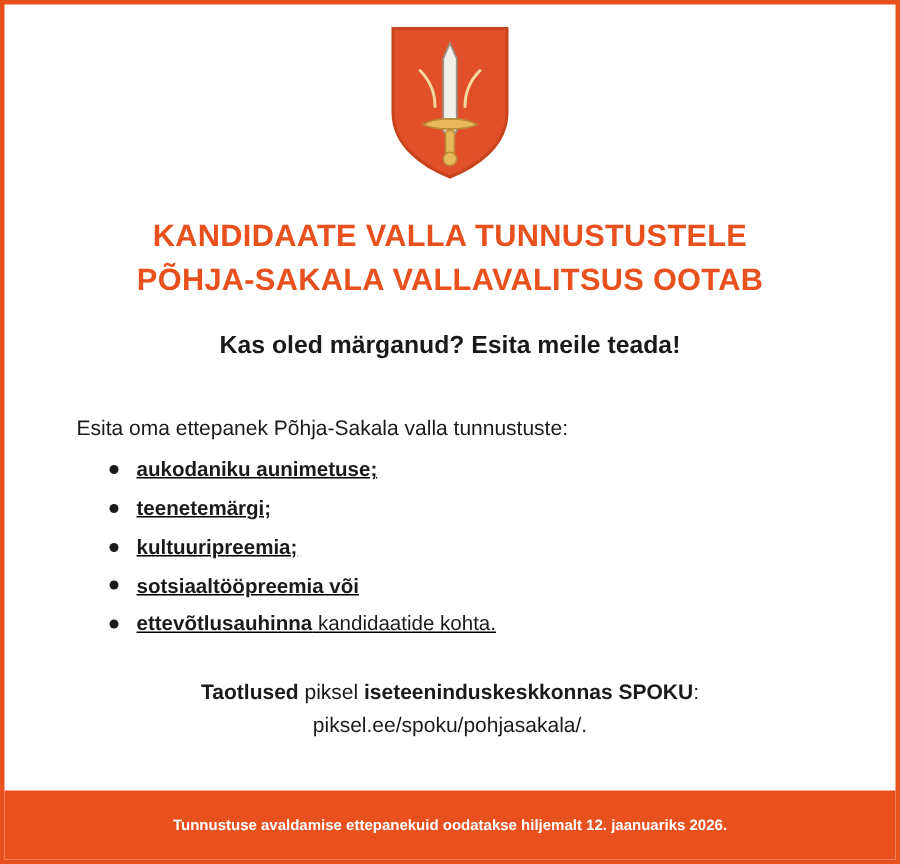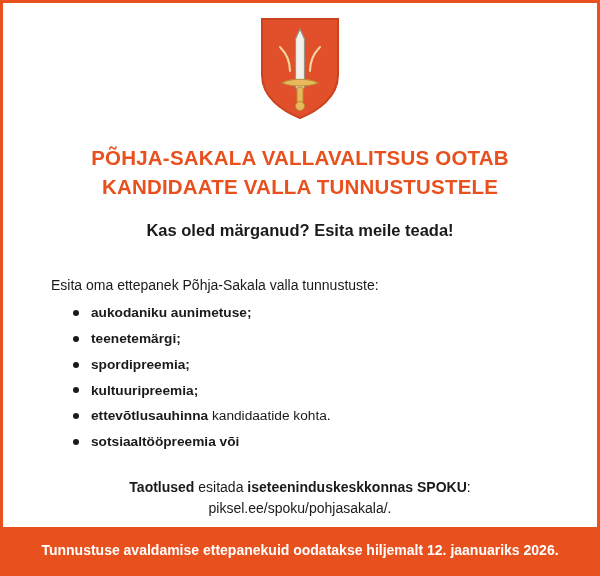--- a/index.html
+++ b/index.html
@@ -65,20 +65,21 @@
   .lead {
     color: #1a1a1a;
     font-size: 14px;
     line-height: 1.3;
     margin: 0 0 6px 0;
   }
   ul.items {
     list-style: none;
     margin: 0;
     padding: 0 0 0 22px;
+    text-decoration: underline;
   }
   ul.items li {
     position: relative;
     font-size: 13.7px;
     color: #1a1a1a;
     line-height: 1.0;
     padding: 6px 0 6px 18px;
   }
   ul.items li::before {
     content: "";
@@ -113,21 +114,21 @@
     right: 0;
     bottom: 0;
     height: 46px;
     background: #e8501e;
     display: flex;
     align-items: center;
     justify-content: center;
   }
   .footer span {
     color: #ffffff;
-    font-size: 14px;
+    font-size: 10px;
     font-weight: bold;
     text-align: center;
   }
 </style>
 </head>
 <body>
 
 <div class="poster">
 
   <div class="crest-wrap">
@@ -141,40 +142,39 @@
       <rect x="37" y="70" width="6" height="16" rx="2" fill="#e8b85c" stroke="#b98b33" stroke-width="1"></rect>
 
       <circle cx="40" cy="89" r="4.5" fill="#e8b85c" stroke="#b98b33" stroke-width="1"></circle>
 
       <path d="M20 30 C26 36 30 44 30 54" fill="none" stroke="#f2d9a0" stroke-width="2" stroke-linecap="round"></path>
       <path d="M60 30 C54 36 50 44 50 54" fill="none" stroke="#f2d9a0" stroke-width="2" stroke-linecap="round"></path>
     </svg>
   </div>
 
   <div class="title">
+    <div>KANDIDAATE VALLA TUNNUSTUSTELE</div>
     <div>PÕHJA-SAKALA VALLAVALITSUS OOTAB</div>
-    <div>KANDIDAATE VALLA TUNNUSTUSTELE</div>
   </div>
 
   <div class="subtitle">Kas oled märganud? Esita meile teada!</div>
 
   <div class="body-block">
     <p class="lead">Esita oma ettepanek Põhja-Sakala valla tunnustuste:</p>
     <ul class="items">
       <li><span class="b">aukodaniku aunimetuse;</span><span></span></li>
       <li><span class="b">teenetemärgi;</span><span></span></li>
-      <li><span class="b">spordipreemia;</span><span></span></li>
       <li><span class="b">kultuuripreemia;</span><span></span></li>
+      <li><span class="b">sotsiaaltööpreemia või</span><span></span></li>
       <li><span class="b">ettevõtlusauhinna</span><span> kandidaatide kohta.</span></li>
-      <li><span class="b">sotsiaaltööpreemia või</span><span></span></li>
     </ul>
   </div>
 
   <div class="apply">
-    <span class="b">Taotlused</span><span> esitada </span><span class="b">iseteeninduskeskkonnas SPOKU</span><span>:</span>
+    <span class="b">Taotlused</span><span> piksel </span><span class="b">iseteeninduskeskkonnas SPOKU</span><span>:</span>
     <span class="line2">piksel.ee/spoku/pohjasakala/.</span>
   </div>
 
   <div class="footer">
     <span>Tunnustuse avaldamise ettepanekuid oodatakse hiljemalt 12. jaanuariks 2026.</span>
   </div>
 
 </div>
 
 </body></html>

